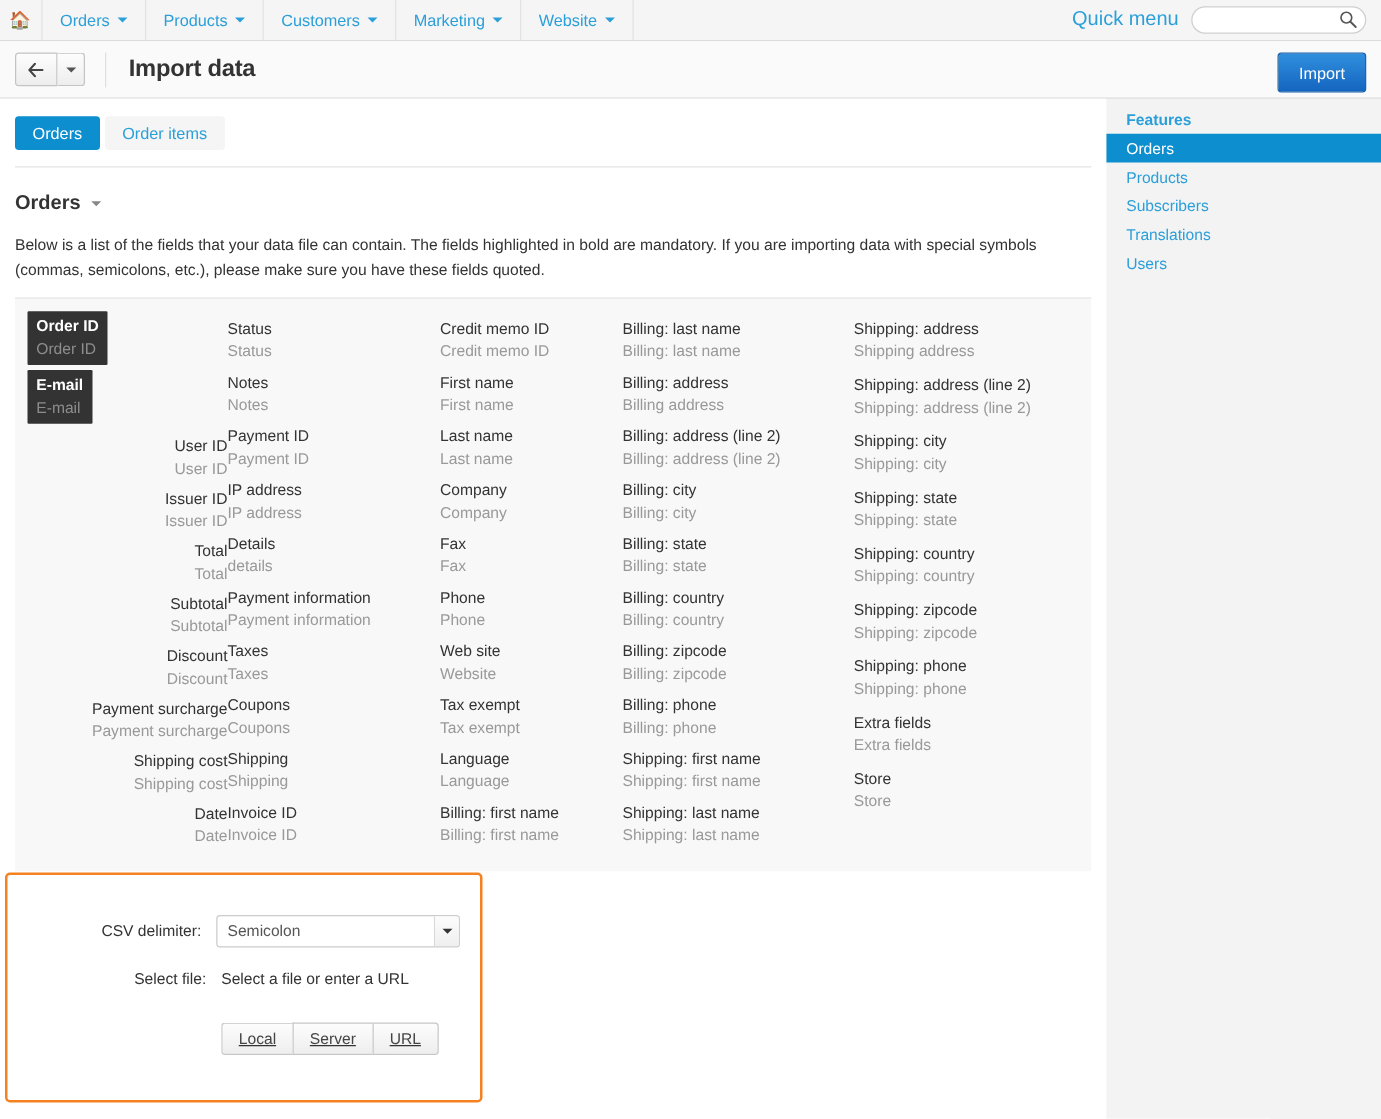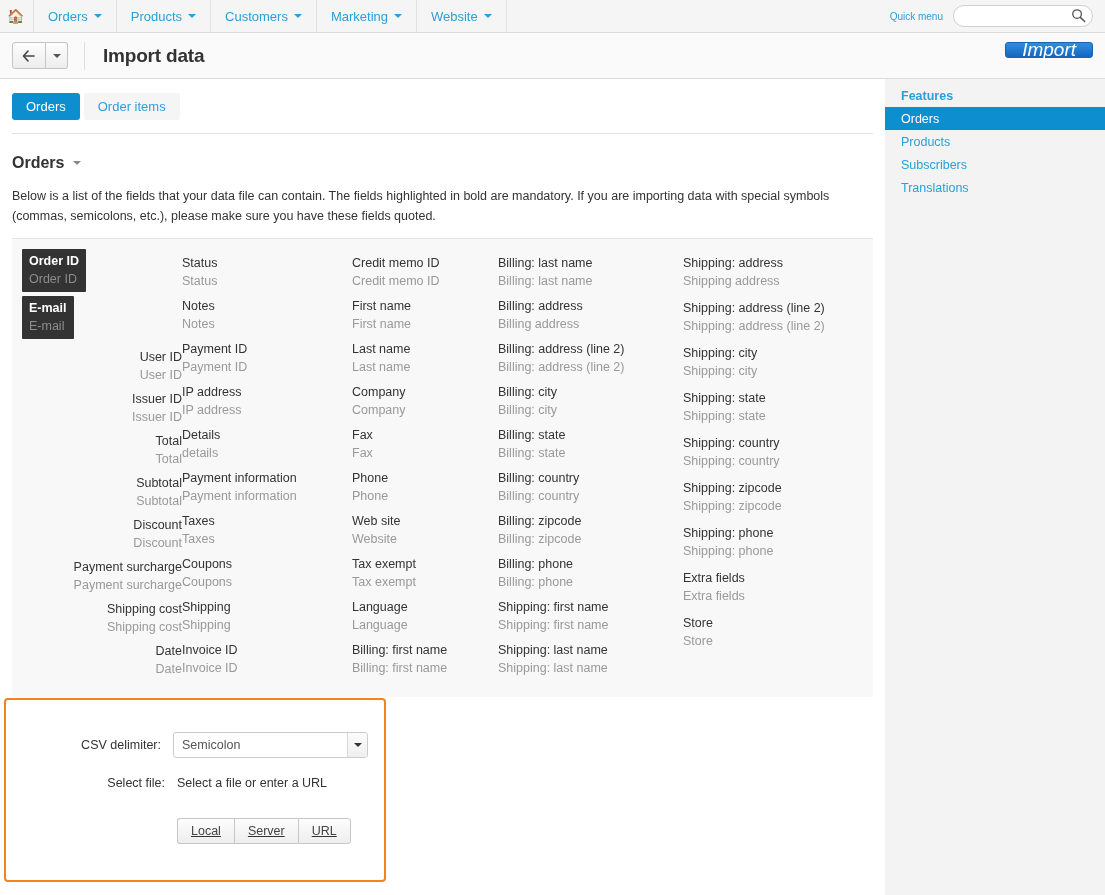--- a/index.html
+++ b/index.html
@@ -49,21 +49,21 @@
     border-right:4px solid transparent;
     border-top:4px solid currentColor;
     vertical-align:middle;
   }
   .topnav-right {
     margin-left:auto;
     display:flex; align-items:center;
     padding-right:12px;
     gap:10px;
   }
-  .quick-menu { color:#2b9fd9; font-size:10px; cursor:pointer; white-space:nowrap; }
+  .quick-menu { color:#2b9fd9; font-size:16px; cursor:pointer; white-space:nowrap; }
   .search-wrap {
     position:relative;
     width:140px; height:22px;
   }
   .search-input {
     width:100%; height:22px;
     border:1px solid #cfcfcf;
     border-radius:11px;
     background:#fff;
     padding:0 24px 0 10px;
@@ -104,30 +104,30 @@
     margin:0 18px 0 16px;
   }
   .page-title {
     font-size:19px;
     font-weight:bold;
     color:#333;
     letter-spacing:-0.2px;
   }
   .btn-import {
     position:absolute; right:12px; top:9px;
-    height:16px;
+    height:32px;
     padding:0 16px;
     background:linear-gradient(to bottom,#2f8fdd,#1565c0);
     border:1px solid #1a63ad;
     border-radius:3px;
     color:#fff;
-    font-size:19px;
+    font-size:13px;
     font-family:"Liberation Sans", sans-serif;
     cursor:pointer;
-    display:flex; align-items:center;font-style:italic;
+    display:flex; align-items:center;
   }
 
   
   .body-wrap { display:flex; height:816px; }
   .content {
     width:885px;
     padding:0;
     position:relative;
     background:#fff;
   }
@@ -640,15 +640,18 @@
       </div>
       <div class="side-item" style="margin-top: 0px; height: 23px;">
         <span>Products</span>
       </div>
       <div class="side-item" style="margin-top: 0px; height: 23px;">
         <span>Subscribers</span>
       </div>
       <div class="side-item" style="margin-top: 0px; height: 23px;">
         <span>Translations</span>
       </div>
+      <div class="side-item" style="margin-top: 0px; height: 23px;">
+        <span>Users</span>
+      </div>
     </div>
 
 </div>
 
 </body></html>

